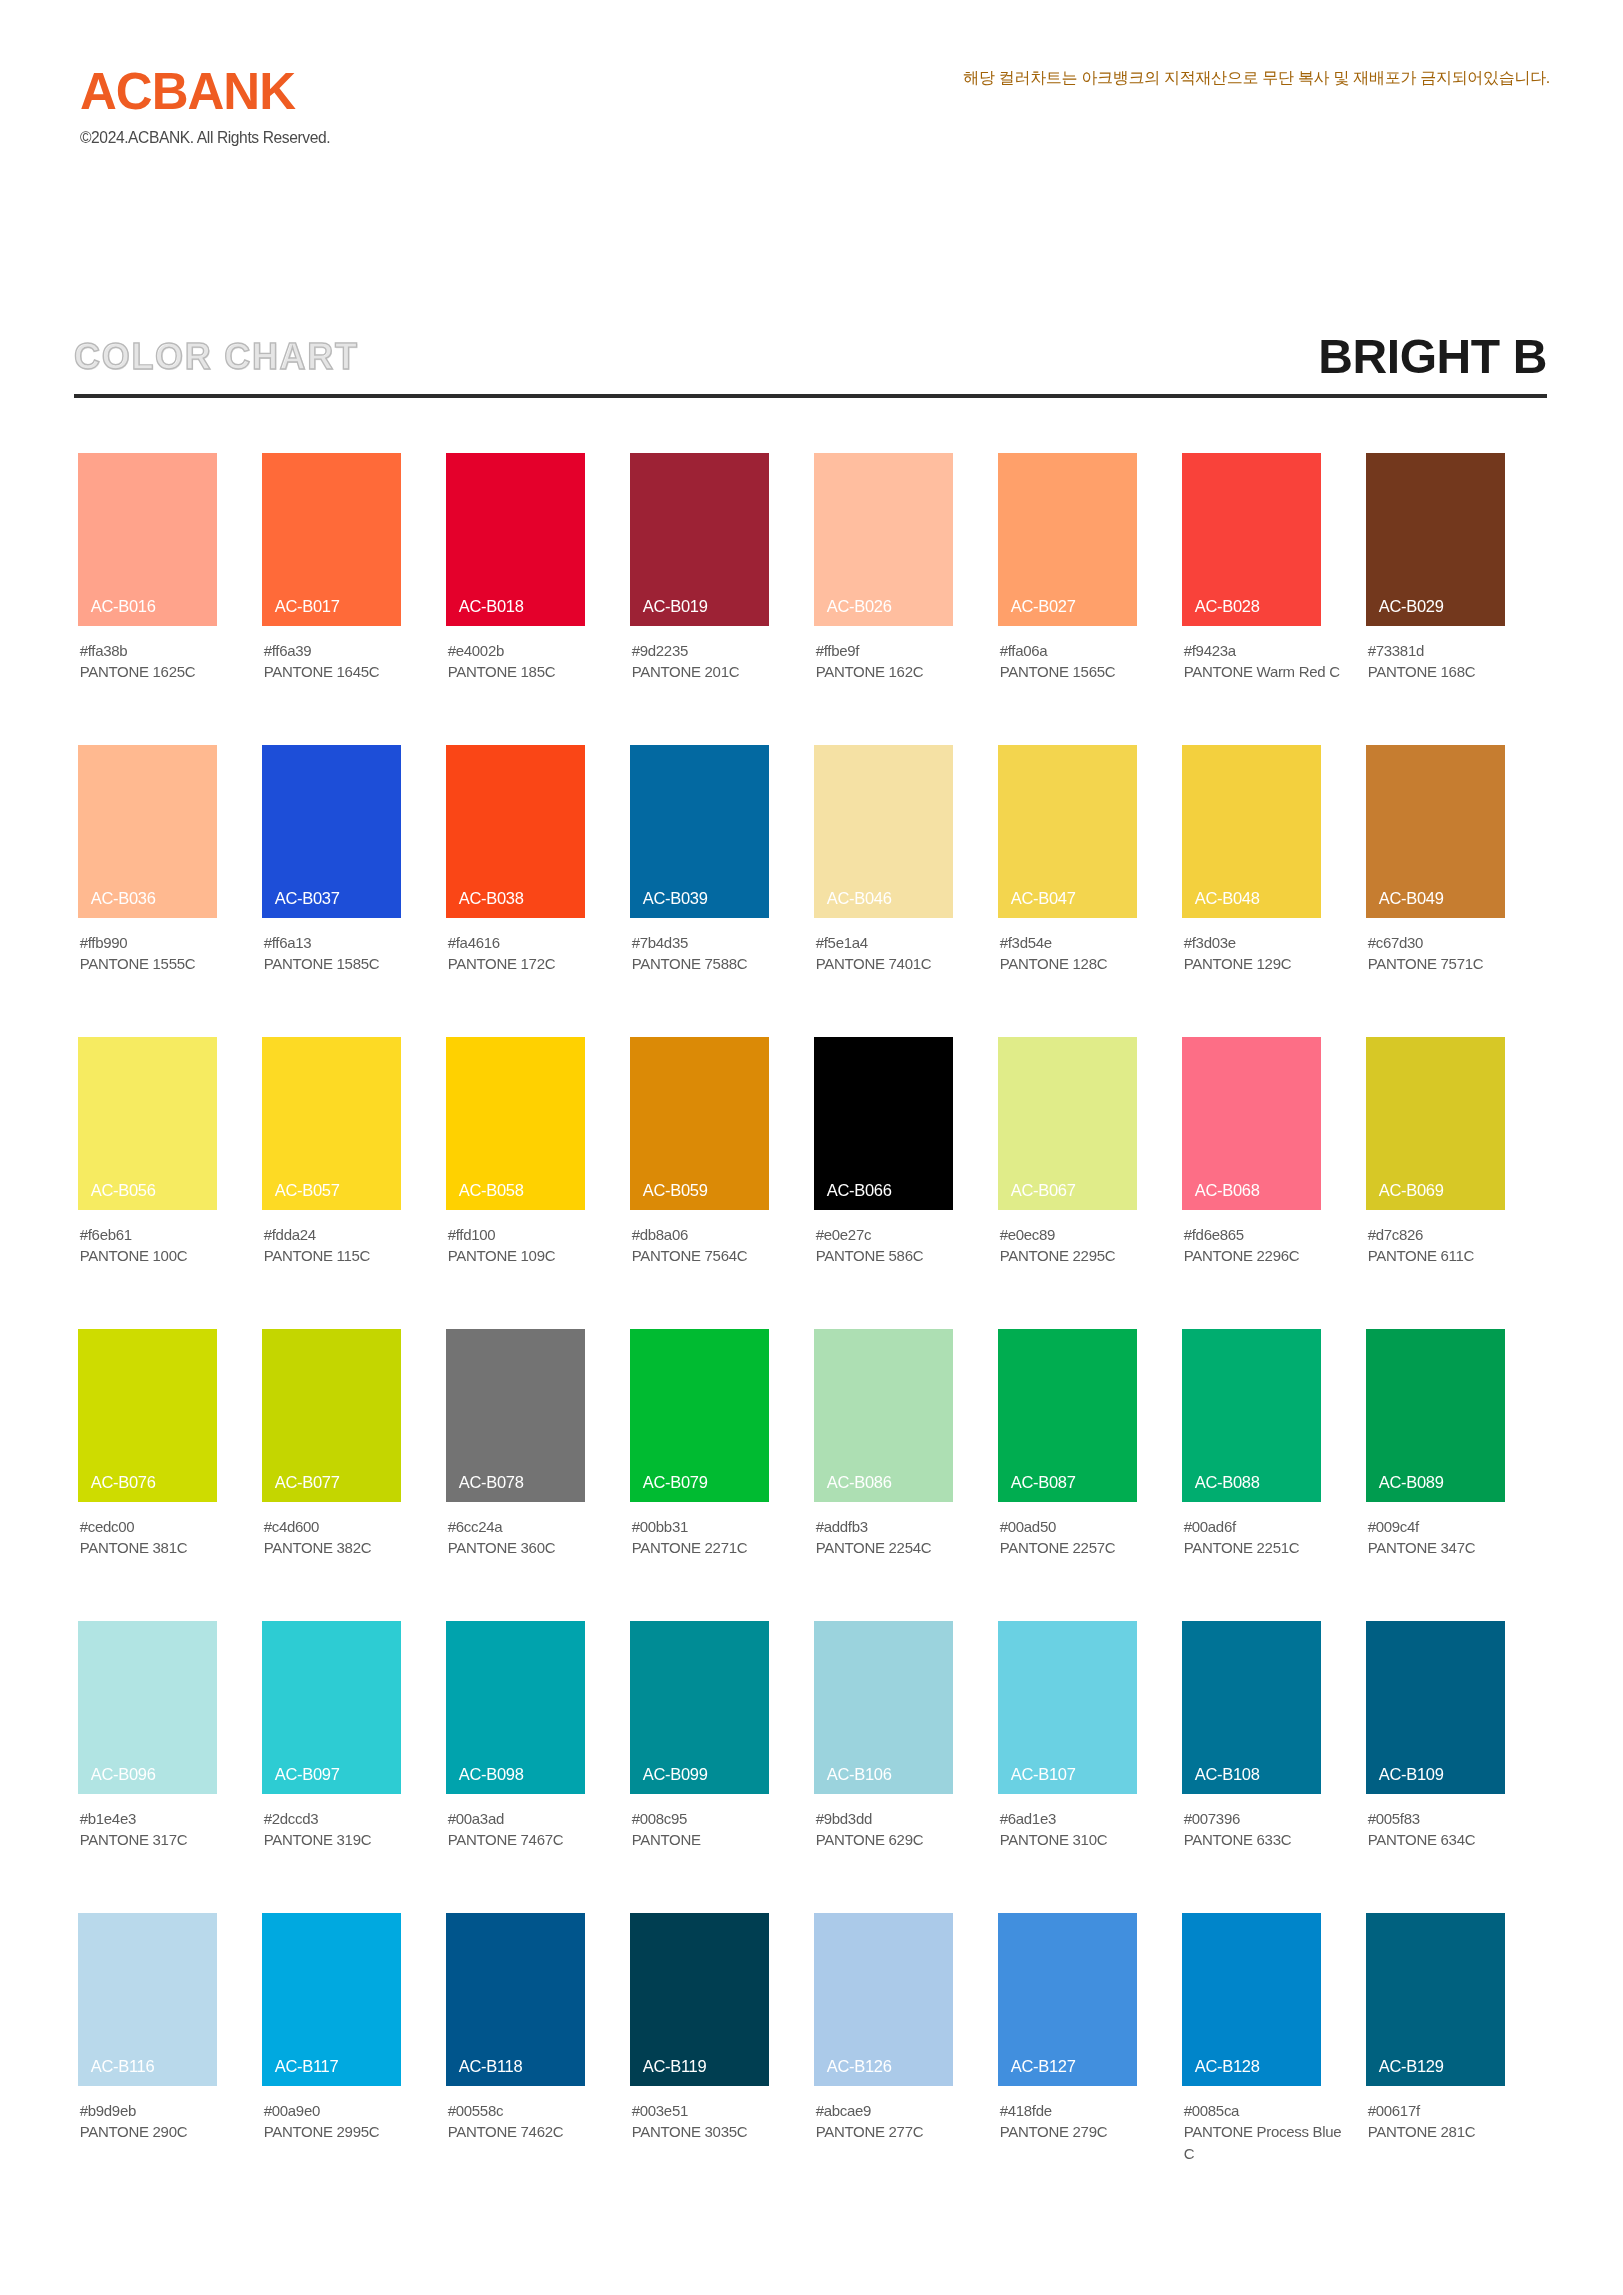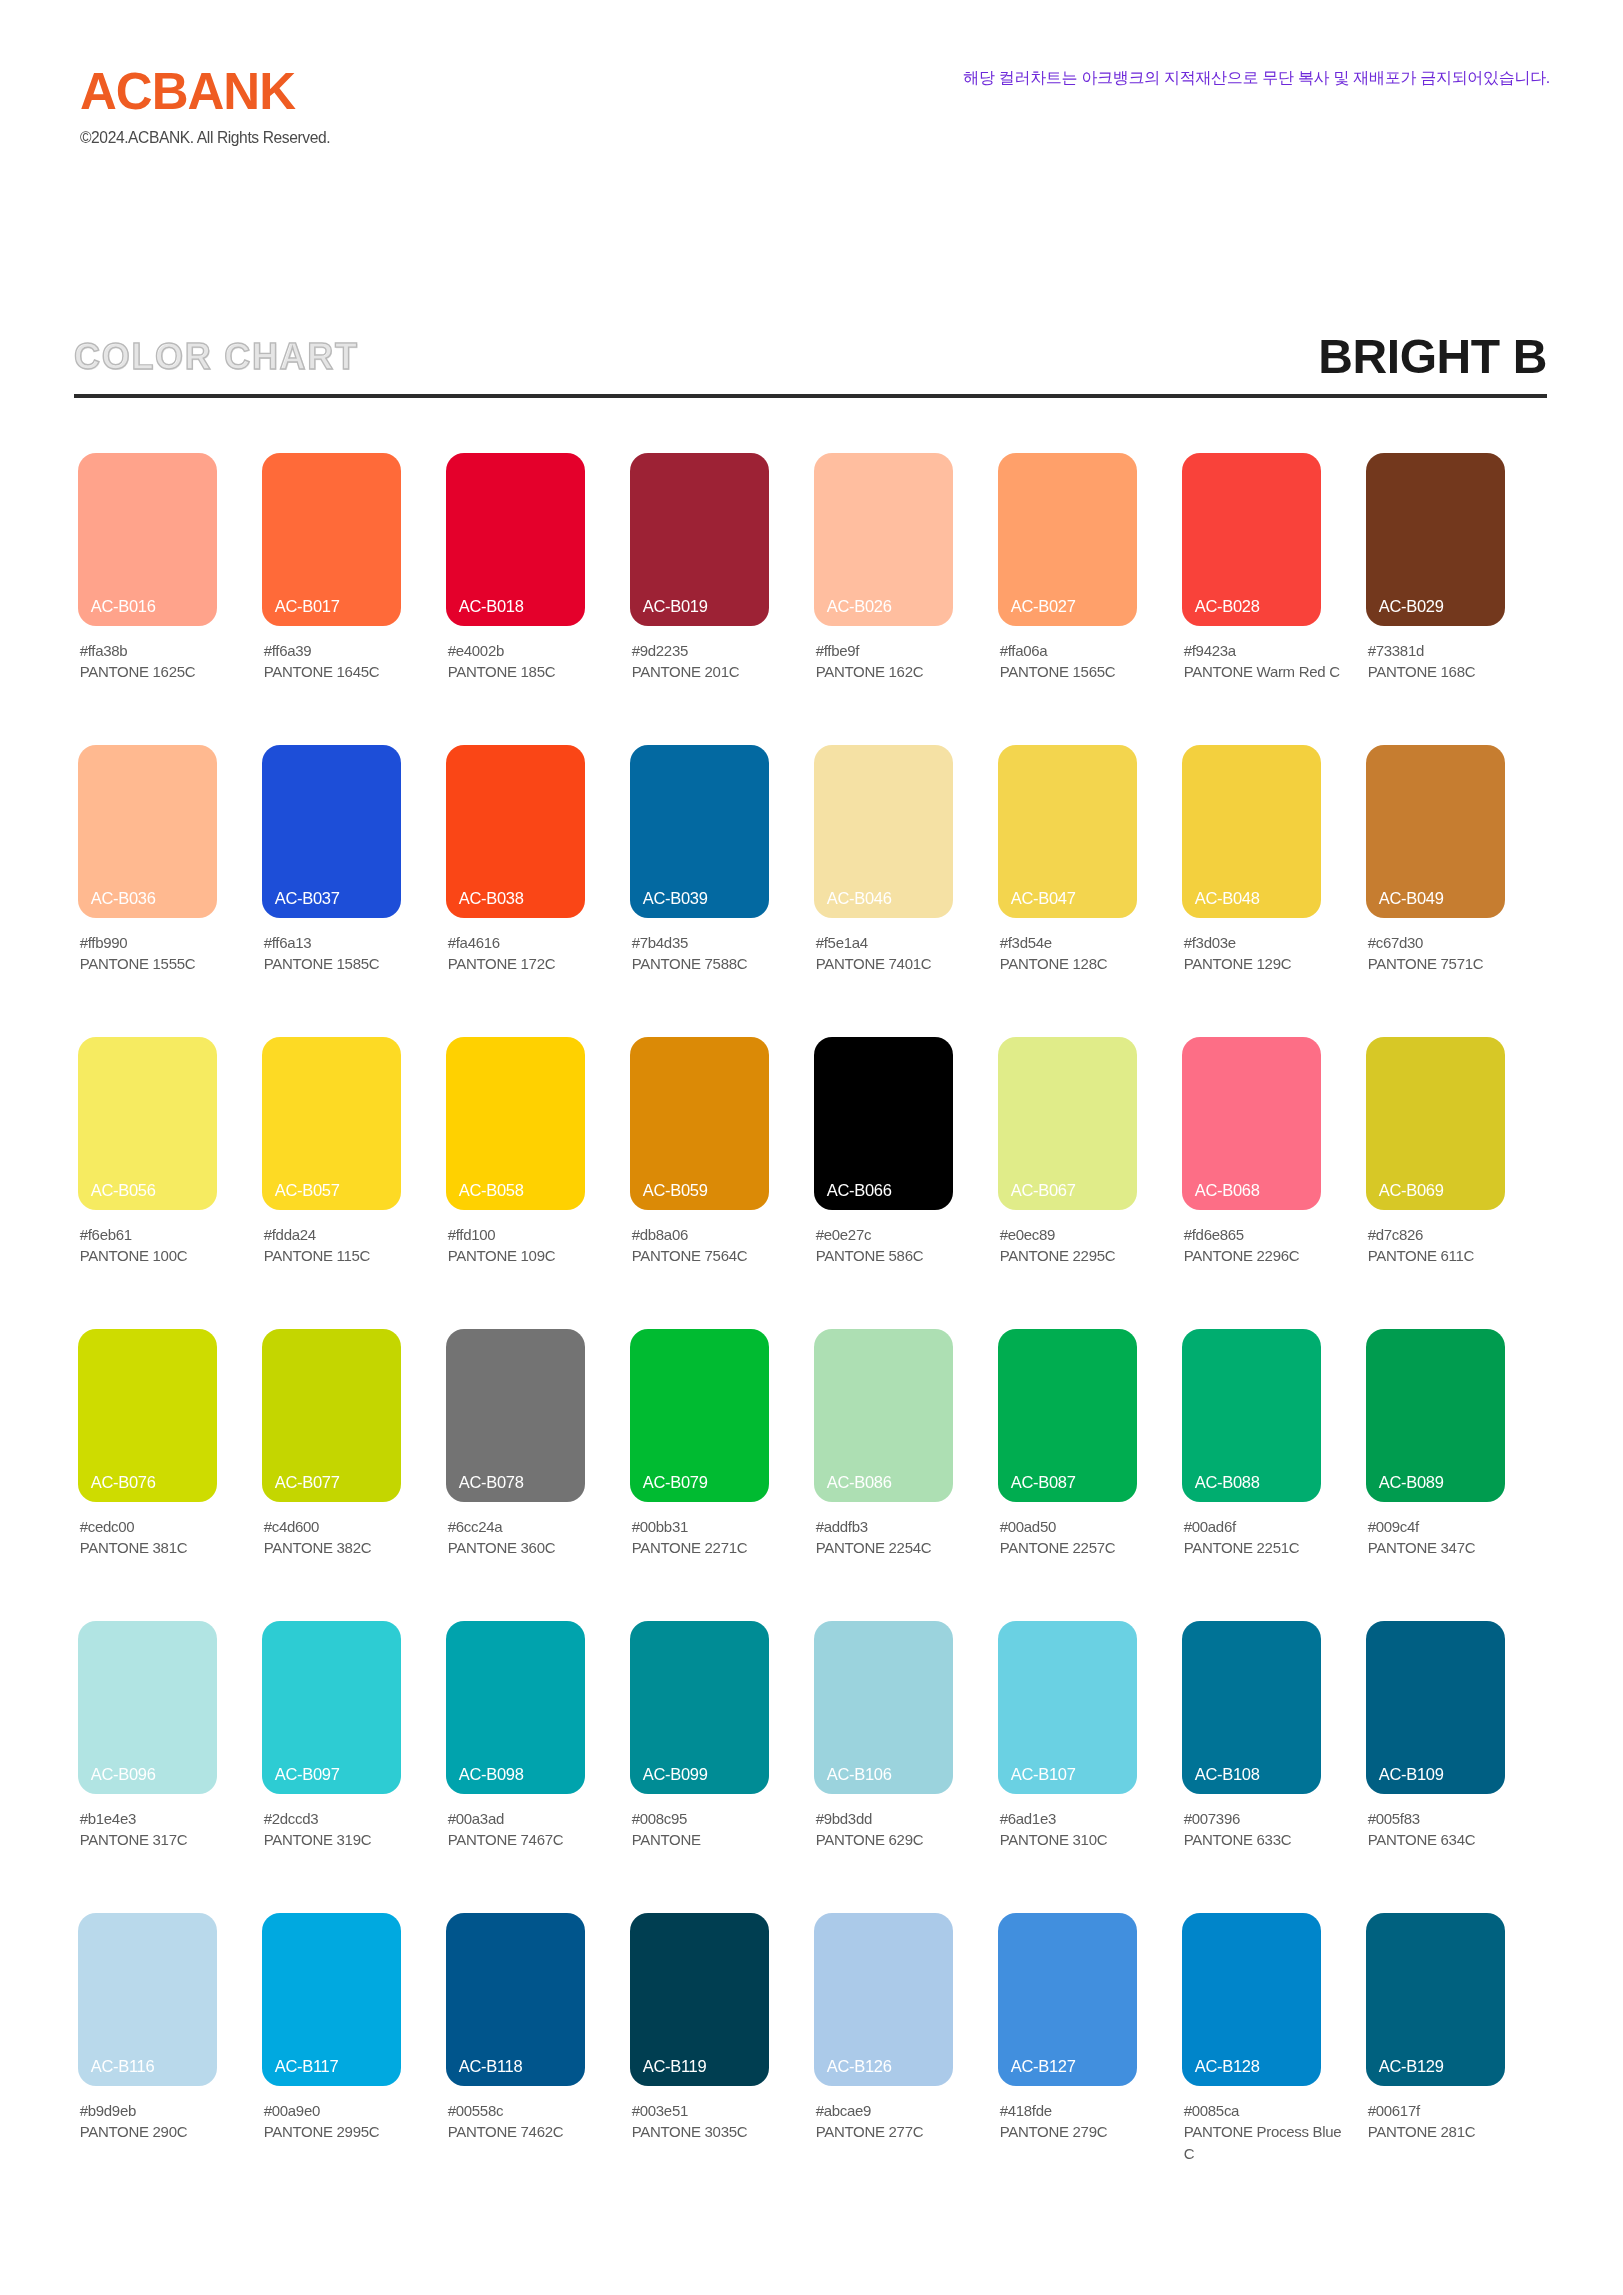--- a/index.html
+++ b/index.html
@@ -42,21 +42,21 @@
     font-size: 15.6px;
     color: #4a4a4a;
     letter-spacing: -0.4px;
     line-height: 1.1;
   }
   .legal-notice {
     position: absolute;
     right: 74px;
     top: 68px;
     font-size: 16px;
-    color: #6d28d9;
+    color: #a16207;
     letter-spacing: -0.3px;
     white-space: nowrap;
   }
 
   
   .title-band {
     position: absolute;
     left: 74px;
     top: 320px;
     width: 1473px;
@@ -111,21 +111,20 @@
   }
   .swatch-cell {
     width: 169px;
     display: flex;
     flex-direction: column;
   }
   .swatch-chip {
     width: 139px;
     height: 173px;
     position: relative;
-    border-radius: 18px;
   }
   .swatch-code {
     position: absolute;
     left: 12.7px;
     bottom: 12px;
     font-size: 16.5px;
     color: #ffffff;
     font-weight: 400;
     letter-spacing: -0.3px;
     line-height: 1;

